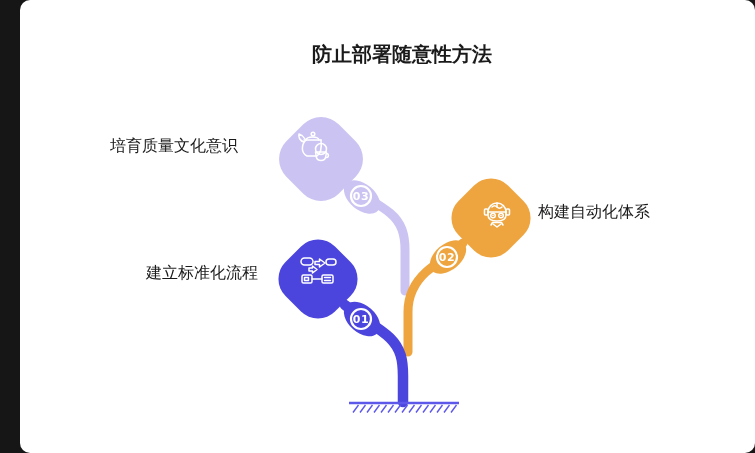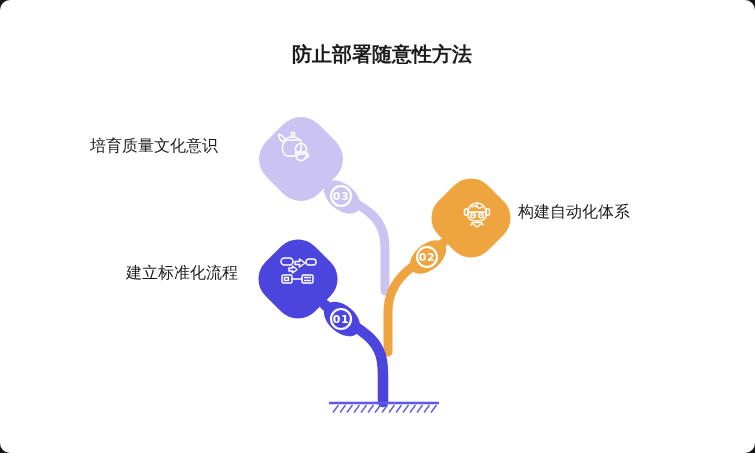--- a/index.html
+++ b/index.html
@@ -1,21 +1,21 @@
 <!DOCTYPE html>
 <html><head>
 <meta charset="utf-8">
 <style>
   :root{
     --blue:#4B45DE; --orange:#EFA53F; --lavender:#CBC4F3;
     --ink:#1A1A1A; --ground:#5E58EA; --card:#FFFFFF;
   }
   html,body{margin:0;padding:0;width:755px;height:453px;background:#161616;
     font-family:"DejaVu Sans","Liberation Sans",sans-serif;}
-  .card{position:absolute;inset:0;background:var(--card);border-radius:10px;overflow:hidden;}
+  .card{position:absolute;inset:0;background:var(--card);border-radius:10px;overflow:hidden;margin-left:20px;}
   svg{display:block;}
   .title{font-size:20px;font-weight:700;fill:var(--ink);}
   .label{font-size:16px;font-weight:500;fill:var(--ink);}
   .num{font-size:11px;font-weight:700;fill:#FFFFFF;letter-spacing:.5px;}
   .icon{stroke:#FFFFFF;stroke-width:1.5;fill:none;stroke-linecap:round;stroke-linejoin:round;}
 </style>
 </head>
 <body>
 
 <div class="card">

